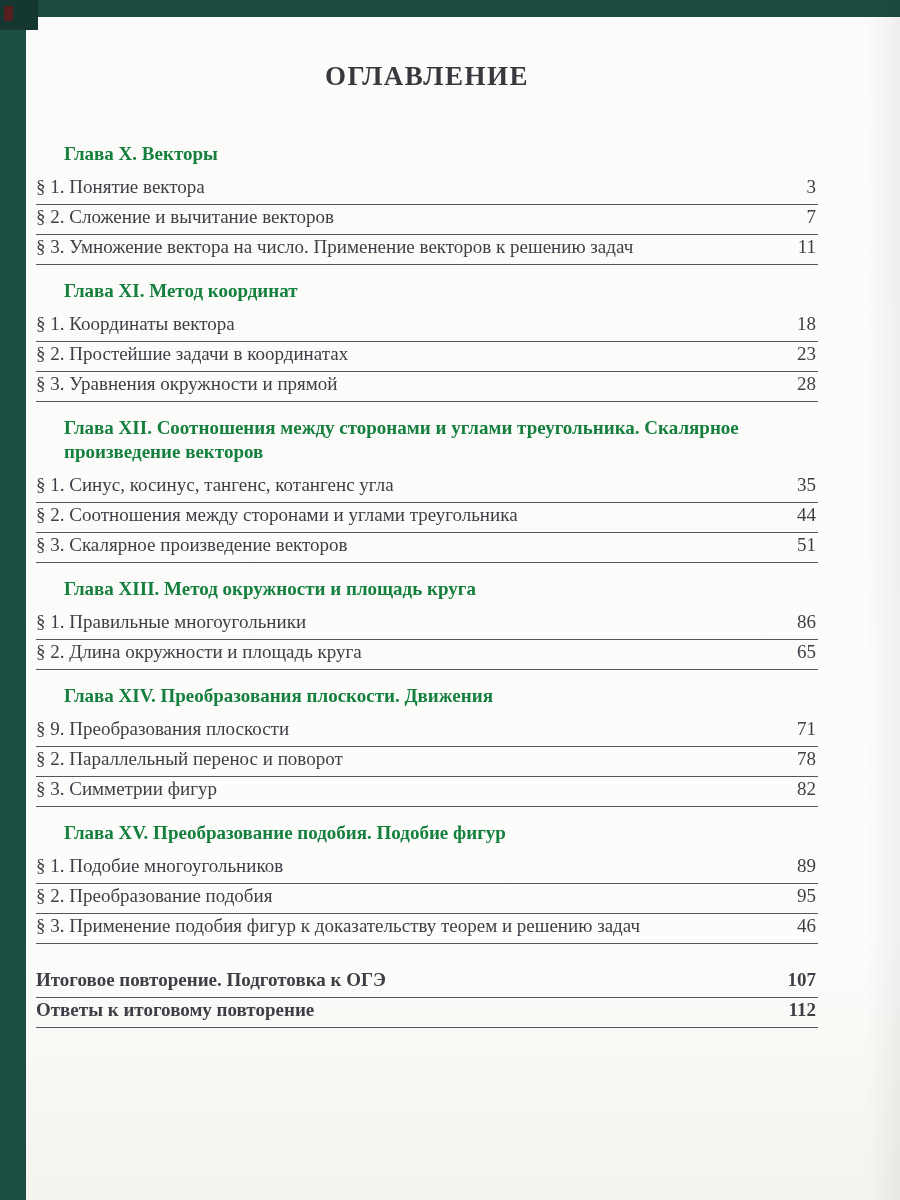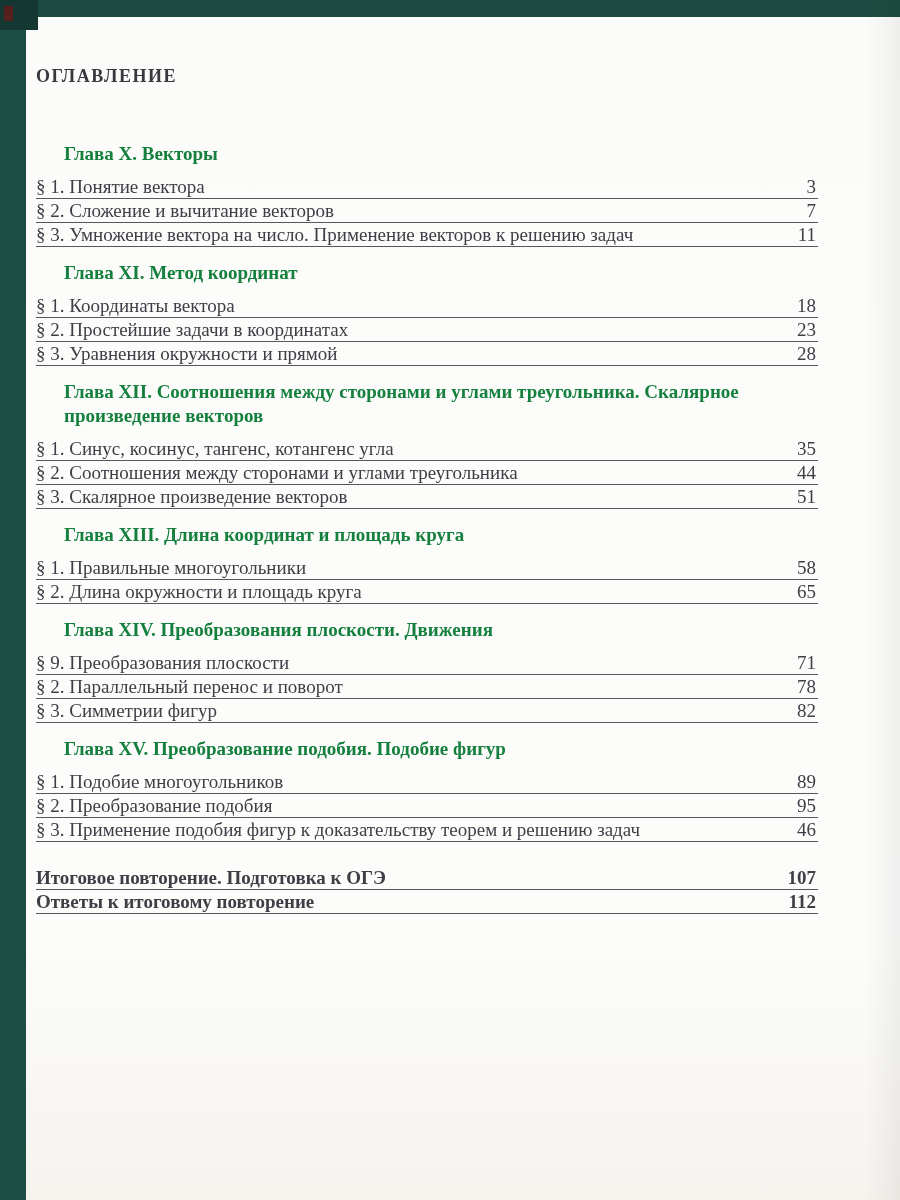--- a/index.html
+++ b/index.html
@@ -38,24 +38,24 @@
     width: 34px; height: 100%;
     background: linear-gradient(90deg, rgba(0,0,0,0) 0%, rgba(0,0,0,0.05) 100%);
   }
   .content {
     position: absolute;
     left: 36px;
     top: 17px;
     width: 782px;
   }
   .title {
-    font-size: 18px;
+    font-size: 27px;
     font-weight: bold;
     letter-spacing: 1.5px;
-    text-align: left;
+    text-align: center;
     margin: 43px 0 0 0;
     color: #38383f;
     line-height: 32px;
   }
   .sections { margin: 0; }
   .section { margin-top: 14px; }
   .sections .section:first-child { margin-top: 50px; }
   .section .heading {
     font-weight: bold;
     font-size: 19px;
@@ -64,21 +64,21 @@
     margin-bottom: 11px;
     color: #15803d;
   }
   .entry {
     display: flex;
     justify-content: space-between;
     align-items: flex-end;
     font-size: 19px;
     line-height: 20px;
     border-bottom: 1px solid #565660;
-    padding: 0 2px 1px 0;
+    padding: 0 2px 7px 0;
     margin-bottom: 2px;
   }
   .entry .label { flex: 1 1 auto; }
   .entry .num { flex: 0 0 auto; margin-left: 14px; }
   .footer { margin-top: 26px; }
   .footer .entry { font-weight: bold; }
 </style>
 </head>
 <body>
 
@@ -135,24 +135,24 @@
         <span class="label">§ 2. Соотношения между сторонами и углами треугольника</span>
         <span class="num">44</span>
       </div>
       <div class="entry">
         <span class="label">§ 3. Скалярное произведение векторов</span>
         <span class="num">51</span>
       </div>
     </div>
 
     <div class="section">
-      <div class="heading">Глава XIII. Длина координат и площадь круга</div>
+      <div class="heading">Глава XIII. Метод окружности и площадь круга</div>
       <div class="entry">
         <span class="label">§ 1. Правильные многоугольники</span>
-        <span class="num">58</span>
+        <span class="num">86</span>
       </div>
       <div class="entry">
         <span class="label">§ 2. Длина окружности и площадь круга</span>
         <span class="num">65</span>
       </div>
     </div>
 
     <div class="section">
       <div class="heading">Глава XIV. Преобразования плоскости. Движения</div>
       <div class="entry">

